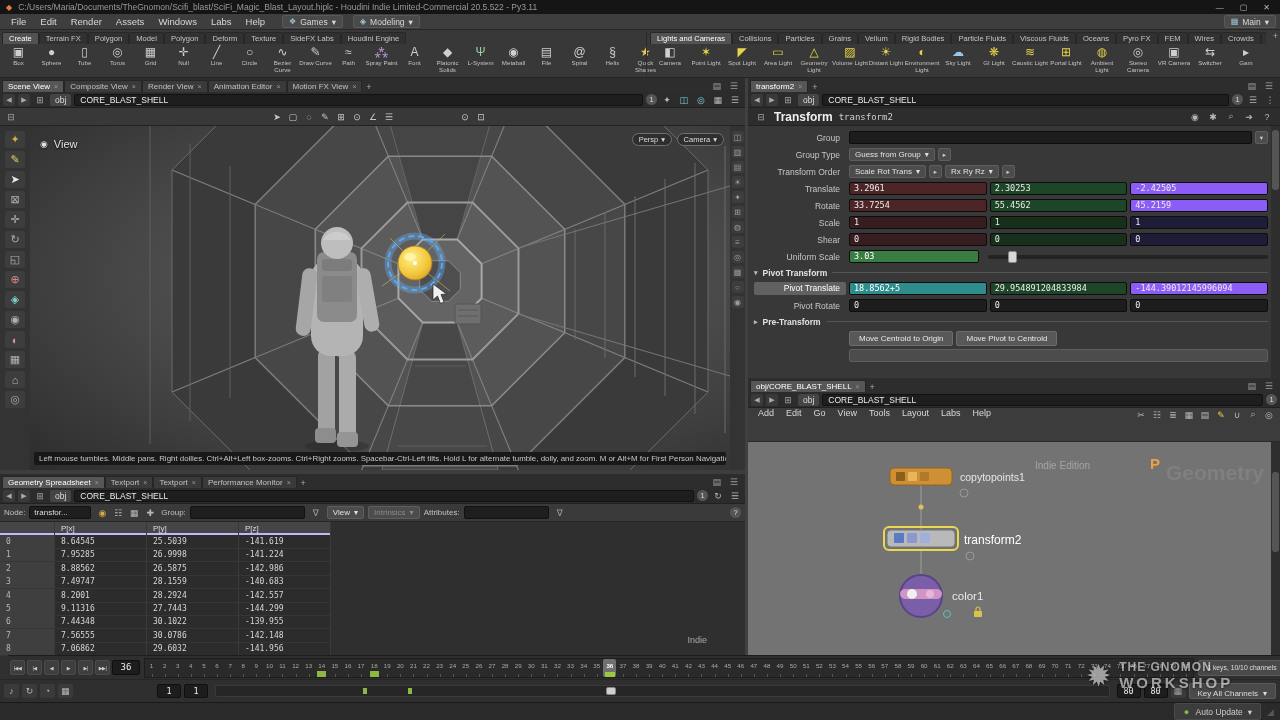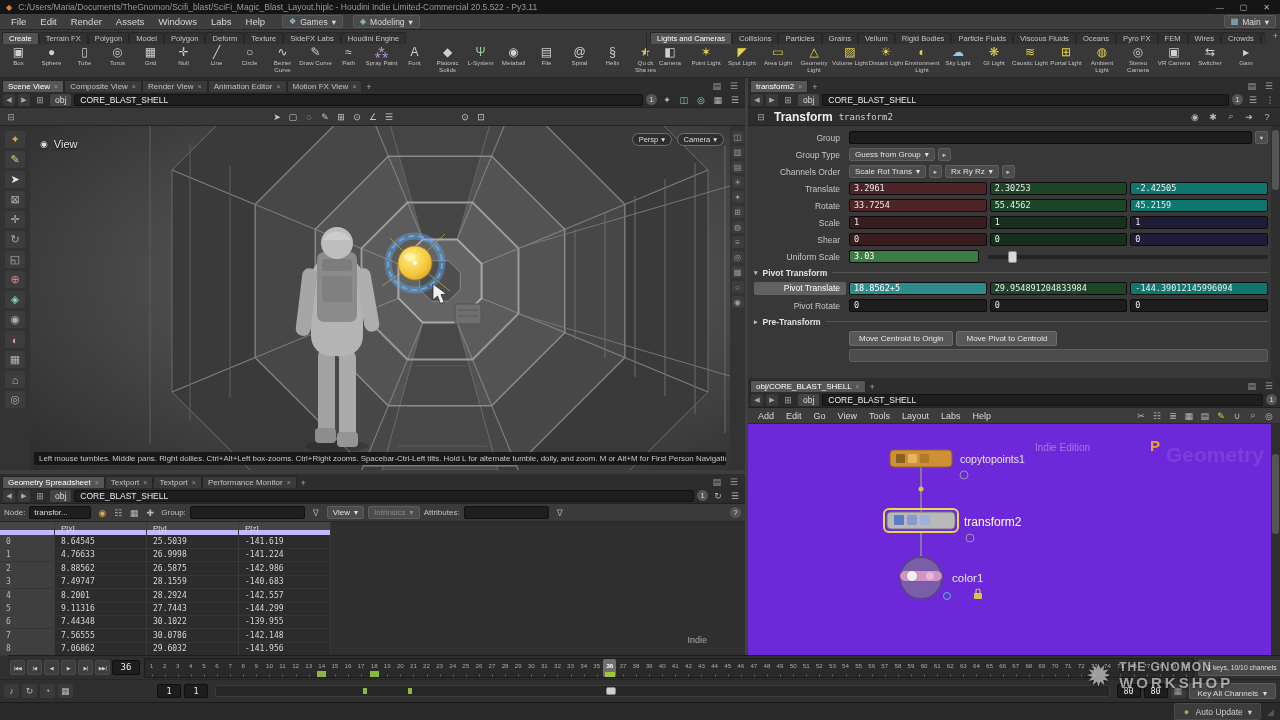--- a/index.html
+++ b/index.html
@@ -70,21 +70,21 @@
 .helpbar{position:absolute;left:4px;right:4px;bottom:5px;height:13px;background:rgba(22,22,22,.92);border-radius:2px;color:#c6c6c6;font-size:7.9px;line-height:13px;padding:0 5px;white-space:nowrap;overflow:hidden}
 .hsplit{left:0;top:470px;width:745px;height:4px;background:#3d3d3d}
 
 
 #ss-pane{left:0;top:474px;width:745px;height:181px;background:#2f2f2f}
 .ssctl{height:18px;background:#3a3a3a;display:flex;align-items:center;gap:4px;padding:0 4px;border-bottom:1px solid #262626}
 .ctl-label{font-size:8px;color:#c0c0c0;flex-shrink:0}
 .ctl-field{background:#1e1e1e;border:1px solid #111;font-size:8px;color:#ddd;padding:1px 4px;border-radius:2px;height:13px;line-height:10px}
 .ddbtn{background:#4c4c4c;border:1px solid #5e5e5e;border-radius:2px;color:#e0e0e0;font-size:8px;padding:0 5px;height:13px;display:inline-flex;align-items:center;gap:4px;flex-shrink:0}
 .ddbtn.gray{color:#8a8a8a}
-.thead{display:grid;grid-template-columns:55px 92px 92px 92px;height:13px;background:#454545;border-bottom:5px solid #c4b5fd;width:331px}
+.thead{display:grid;grid-template-columns:55px 92px 92px 92px;height:13px;background:#454545;border-bottom:2px solid #c4b5fd;width:331px}
 .thead span{font-size:8px;color:#ddd;padding-left:6px;line-height:13px;border-right:1px solid #383838}
 #ss-rows{height:121px;overflow:hidden;width:331px;background:#2c2c2c;border-right:1px solid #3a3a3a}
 .srow{display:grid;grid-template-columns:55px 92px 92px 92px;height:13.4px}
 .srow span{font-size:8px;line-height:13px;padding-left:6px;border-right:1px solid #3a3a3a;border-bottom:1px solid #363636;color:#d6d6d6;font-family:"DejaVu Sans Mono",monospace}
 .srow .idx{background:#3f3f3f;color:#b8b8b8}
 .indiemark{position:absolute;right:38px;bottom:10px;font-size:9px;color:rgba(255,255,255,.55)}
 
 
 #vsplit{left:745px;top:78px;width:3px;height:577px;background:#404040}
 
@@ -92,39 +92,39 @@
 #param-pane{left:748px;top:92px;width:532px;height:286px;background:#383838;overflow:hidden}
 .phdr{height:18px;background:#2d2d2d;display:flex;align-items:center;gap:6px;padding:0 6px;border-bottom:1px solid #222}
 .phdr .t{font-size:12px;color:#f0f0f0;font-weight:bold}
 .phdr .nm{font-size:9px;color:#cfcfcf}
 .phdr .rico{margin-left:auto;display:flex;gap:4px}
 .pbody{padding:3px 12px 0 6px}
 .prow{display:flex;align-items:center;height:17px;gap:3px}
 .plbl{width:92px;text-align:right;font-size:8.5px;color:#c6c6c6;padding-right:6px;flex-shrink:0}
 .plbl.hl{background:#616161;color:#fff;border-radius:2px;height:13px;line-height:13px}
 .pfield{flex:1;height:13px;background:#1d1d1d;border:1px solid #0d0d0d;border-radius:2px;font-size:8.5px;color:#ececec;padding:0 4px;line-height:11px;font-family:"DejaVu Sans Mono",monospace;overflow:hidden;white-space:nowrap}
-.kx{background:#4e2527}.ky{background:#1d4527}.kz{background:#0f766e}
+.kx{background:#4e2527}.ky{background:#1d4527}.kz{background:#8b5cf6}
 .dx{background:#371d1f}.dy{background:#16301c}.dz{background:#1f1c38}
 .selfield{background:#2e8c8c;color:#fff}
 .mini{width:13px;height:13px;background:#4c4c4c;border:1px solid #5e5e5e;border-radius:2px;font-size:6.5px;color:#ccc;display:inline-flex;align-items:center;justify-content:center;flex-shrink:0}
 .sect{display:flex;align-items:center;gap:5px;height:15px;color:#e2e2e2;font-size:8.5px;font-weight:bold}
 .sect .rule{flex:1;height:1px;background:#555}
 .sect .arr{font-size:7px;color:#bbb}
 .uslider{flex:1;position:relative;height:4px;background:#232323;border-radius:2px;margin-left:6px}
 .uhandle{position:absolute;left:20px;top:-4px;width:9px;height:12px;background:#d8d8d8;border:1px solid #888;border-radius:2px}
 .pbtn{background:#585858;border:1px solid #6c6c6c;border-radius:2px;color:#e8e8e8;font-size:8px;padding:2px 9px;flex-shrink:0}
 .pscroll{position:absolute;right:0;top:34px;bottom:0;width:9px;background:#2e2e2e}
 .pscroll .thumb{position:absolute;left:1px;right:1px;top:4px;height:60px;background:#555;border-radius:3px}
 
 
 #net-pane{left:748px;top:378px;width:532px;height:277px;background:#383838}
-.netmenu{height:16px;background:#3c3c3c;display:flex;align-items:center;gap:1px;padding:0 4px;border-bottom:1px solid #2a2a2a}
+.netmenu{height:34px;background:#3c3c3c;display:flex;align-items:flex-start;gap:1px;padding:0 4px;border-bottom:1px solid #2a2a2a}
 .nmitem{font-size:9px;color:#d8d8d8;padding:0 6px}
 .netmenu .rico{margin-left:auto;display:flex;gap:2px}
-.netgraph{position:relative;height:231px;background:#6d28d9;overflow:hidden}
+.netgraph{position:relative;height:231px;background:#737373;overflow:hidden}
 .nscroll{position:absolute;right:0;top:0;bottom:0;width:9px;background:#2e2e2e}
 .nscroll .thumb{position:absolute;left:1px;right:1px;top:30px;height:80px;background:#555;border-radius:3px}
 
 
 #timeline{left:8px;top:655px;width:1280px;height:24px;background:#2f2f2f;border-top:1px solid #1d1d1d;display:flex;align-items:center;padding:0 2px;gap:2px}
 .tbtn{width:15px;height:15px;background:#3e3e3e;border:1px solid #4b4b4b;border-radius:2px;color:#ccc;font-size:5px;display:inline-flex;align-items:center;justify-content:center;letter-spacing:-.5px;flex-shrink:0}
 .framefield{width:28px;height:15px;background:#1d1d1d;border:1px solid #0f0f0f;color:#eee;font-size:9px;text-align:center;line-height:13px;border-radius:2px;flex-shrink:0}
 .ruler{flex:1;height:20px;background:#2a2a2a;border:1px solid #1d1d1d;display:flex;margin:0 2px;position:relative;overflow:hidden}
 .tick{flex:1;position:relative;text-align:center;color:#a8a8a8;font-size:6.2px;padding-top:3px}
 .tick::before{content:'';position:absolute;bottom:0;left:50%;width:1px;height:3px;background:#555}
@@ -647,21 +647,21 @@
       </div>
     <div id="ss-rows">
         <div class="srow">
           <span class="idx">0</span>
           <span>8.64545</span>
           <span>25.5039</span>
           <span>-141.619</span>
         </div>
         <div class="srow">
           <span class="idx">1</span>
-          <span>4.76633</span>
+          <span>7.95285</span>
           <span>26.9998</span>
           <span>-141.224</span>
         </div>
         <div class="srow">
           <span class="idx">2</span>
           <span>8.88562</span>
           <span>26.5875</span>
           <span>-142.986</span>
         </div>
         <div class="srow">
@@ -739,21 +739,21 @@
       </div>
       <div class="prow">
         <span class="plbl">Group Type</span>
         <span class="ddbtn">
             <span>Guess from Group</span>
             <span>▾</span>
           </span>
         <span class="mini">▸</span>
       </div>
       <div class="prow">
-        <span class="plbl">Channels Order</span>
+        <span class="plbl">Transform Order</span>
         <span class="ddbtn">
             <span>Scale Rot Trans</span>
             <span>▾</span>
           </span>
         <span class="mini">▸</span>
         <span class="ddbtn">
             <span>Rx Ry Rz</span>
             <span>▾</span>
           </span>
         <span class="mini">▸</span>

